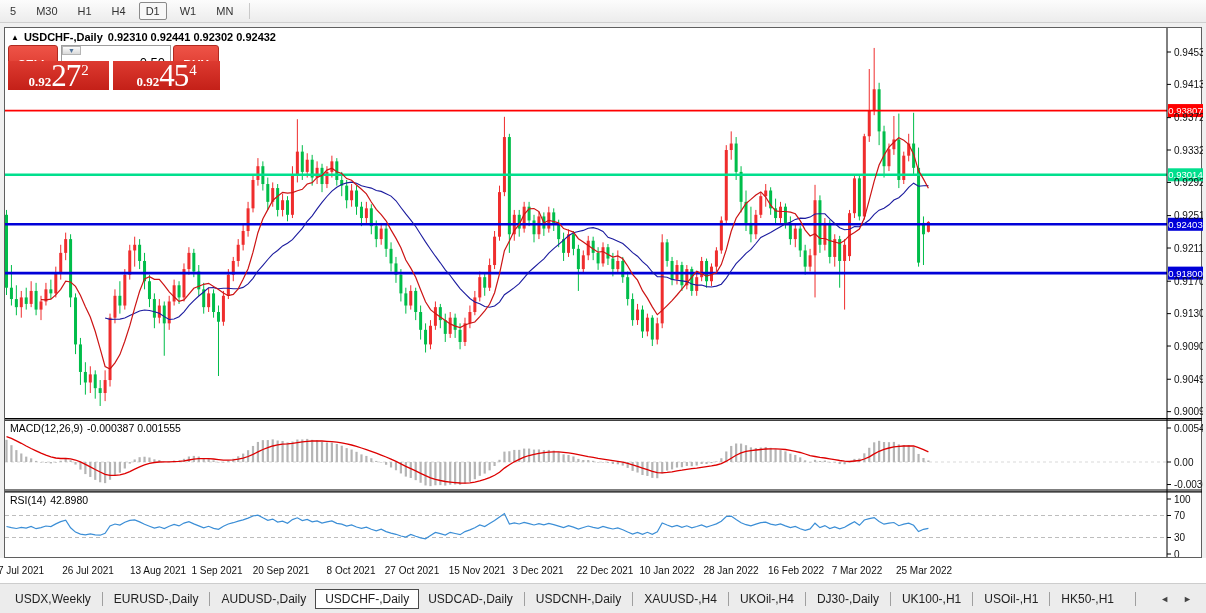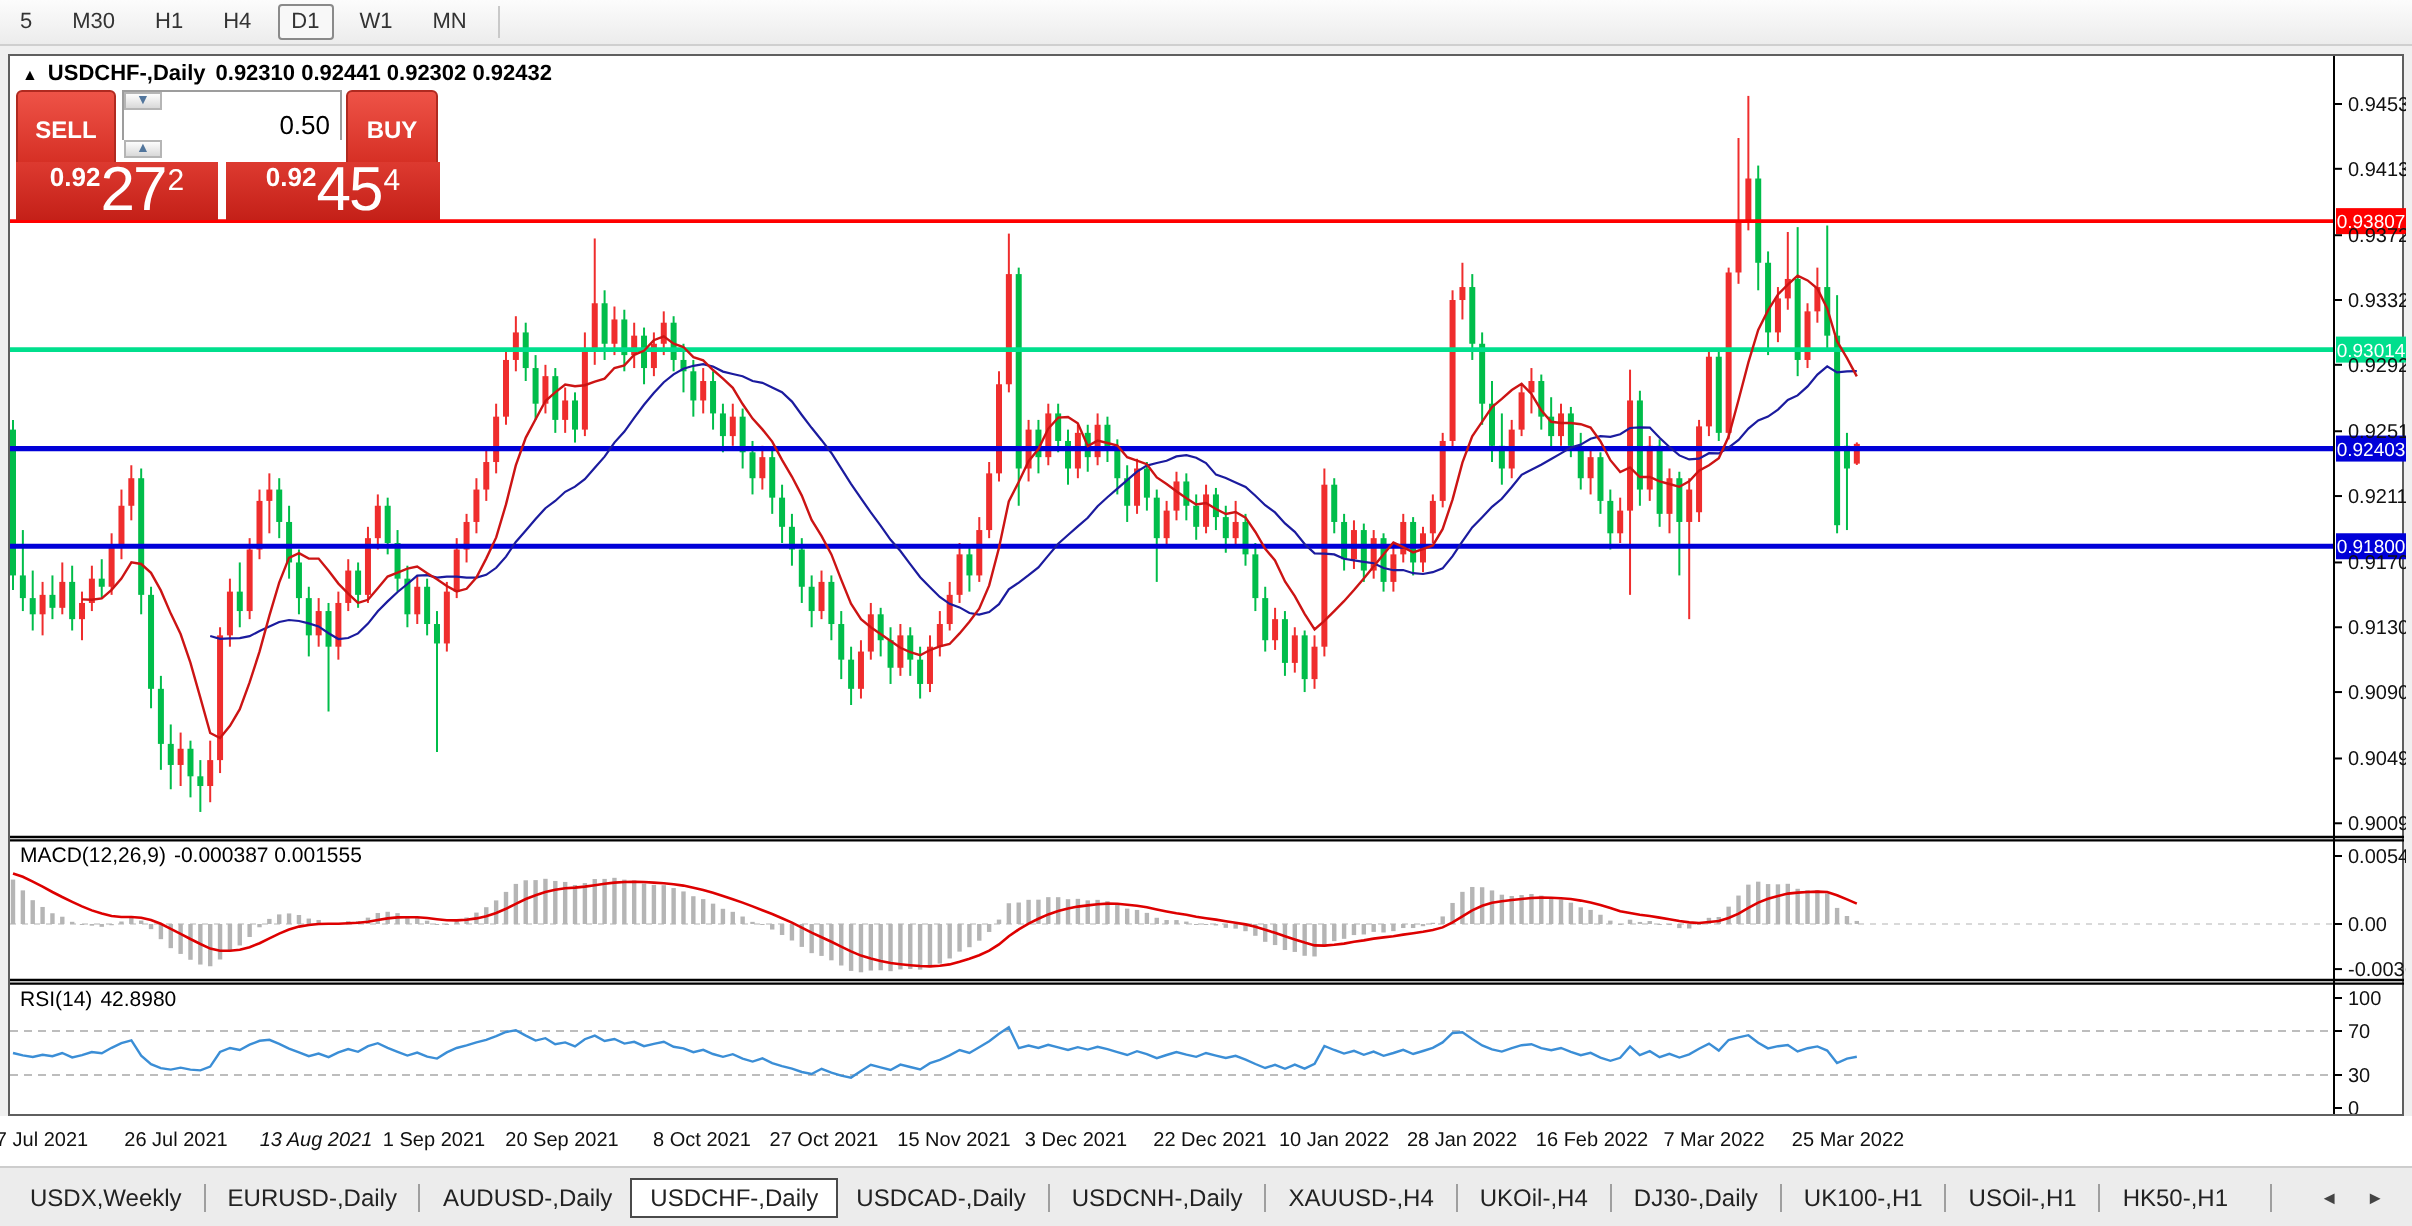--- a/index.html
+++ b/index.html
@@ -34,23 +34,23 @@
             display:flex; align-items:center; justify-content:center; cursor:default; }
   .tw-sell-btn { left:0; width:50px; }
   .tw-buy-btn  { right:1px; width:46px; }
   .tw-spinner { position:absolute; left:53px; top:0; width:110px; height:25px;
                 border:1px solid #9d9d9d; background:#fff; display:flex;flex-direction:column; }
   .sp-btn { width:19px; height:100%; background:linear-gradient(#fdfdfd,#d9d9d9);
             border:1px solid #b5b5b5; color:#51759c; font-size:7px;
             display:flex; align-items:center; justify-content:center; cursor:default; }
   .sp-input { flex:1; border:none; outline:none; font-family:"Liberation Sans",sans-serif;
               font-size:13px; text-align:right; padding-right:5px; color:#000; }
-  .tw-price { position:absolute; top:36px; height:29px; background:linear-gradient(#dd3a30,#c42018);
-              color:#fff; display:flex; align-items:flex-start; justify-content:center;
-              overflow:hidden; }
+  .tw-price { position:absolute; top:16px; height:29px; background:linear-gradient(#dd3a30,#c42018);
+              color:#fff; display:flex; align-items:flex-end; justify-content:center;
+              overflow:hidden;font-family:Liberation Serif, serif; }
   .tw-price-sell { left:0; width:101px; }
   .tw-price-buy  { left:105px; width:107px; }
   .twp-base { font-size:13px; font-weight:bold; }
   .twp-big  { font-size:31px; letter-spacing:-1px; line-height:28px; }
   .twp-sup  { font-size:15px; align-self:flex-start; padding-top:1px; margin-left:1px; }
 
   
   .date-strip { position:absolute; left:0; top:558px; width:1206px; height:25px; background:#fff; }
   .date-label { position:absolute; top:7px; transform:translateX(-50%); font-size:10px;
                 color:#111; white-space:nowrap; }
@@ -759,21 +759,21 @@
       <span>MACD(12,26,9)</span><span>-0.000387 0.001555</span>
     </div>
     <div class="pane-label" style="left:5px; top:466px;">
       <span>RSI(14)</span><span>42.8980</span>
     </div>
   </div>
 
   <div class="date-strip">
       <span class="date-label" style="left: 21px;">7 Jul 2021</span>
       <span class="date-label" style="left: 88px;">26 Jul 2021</span>
-      <span class="date-label" style="left: 158px; font-style: italic;">13 Aug 2021</span>
+      <span class="date-label" style="left: 158px;">13 Aug 2021</span>
       <span class="date-label" style="left: 217px;">1 Sep 2021</span>
       <span class="date-label" style="left: 281px;">20 Sep 2021</span>
       <span class="date-label" style="left: 334px; margin-left: 17px;">8 Oct 2021</span>
       <span class="date-label" style="left: 412px;">27 Oct 2021</span>
       <span class="date-label" style="left: 477px;">15 Nov 2021</span>
       <span class="date-label" style="left: 538px;">3 Dec 2021</span>
       <span class="date-label" style="left: 605px;">22 Dec 2021</span>
       <span class="date-label" style="left: 667px;">10 Jan 2022</span>
       <span class="date-label" style="left: 731px;">28 Jan 2022</span>
       <span class="date-label" style="left: 796px;">16 Feb 2022</span>

